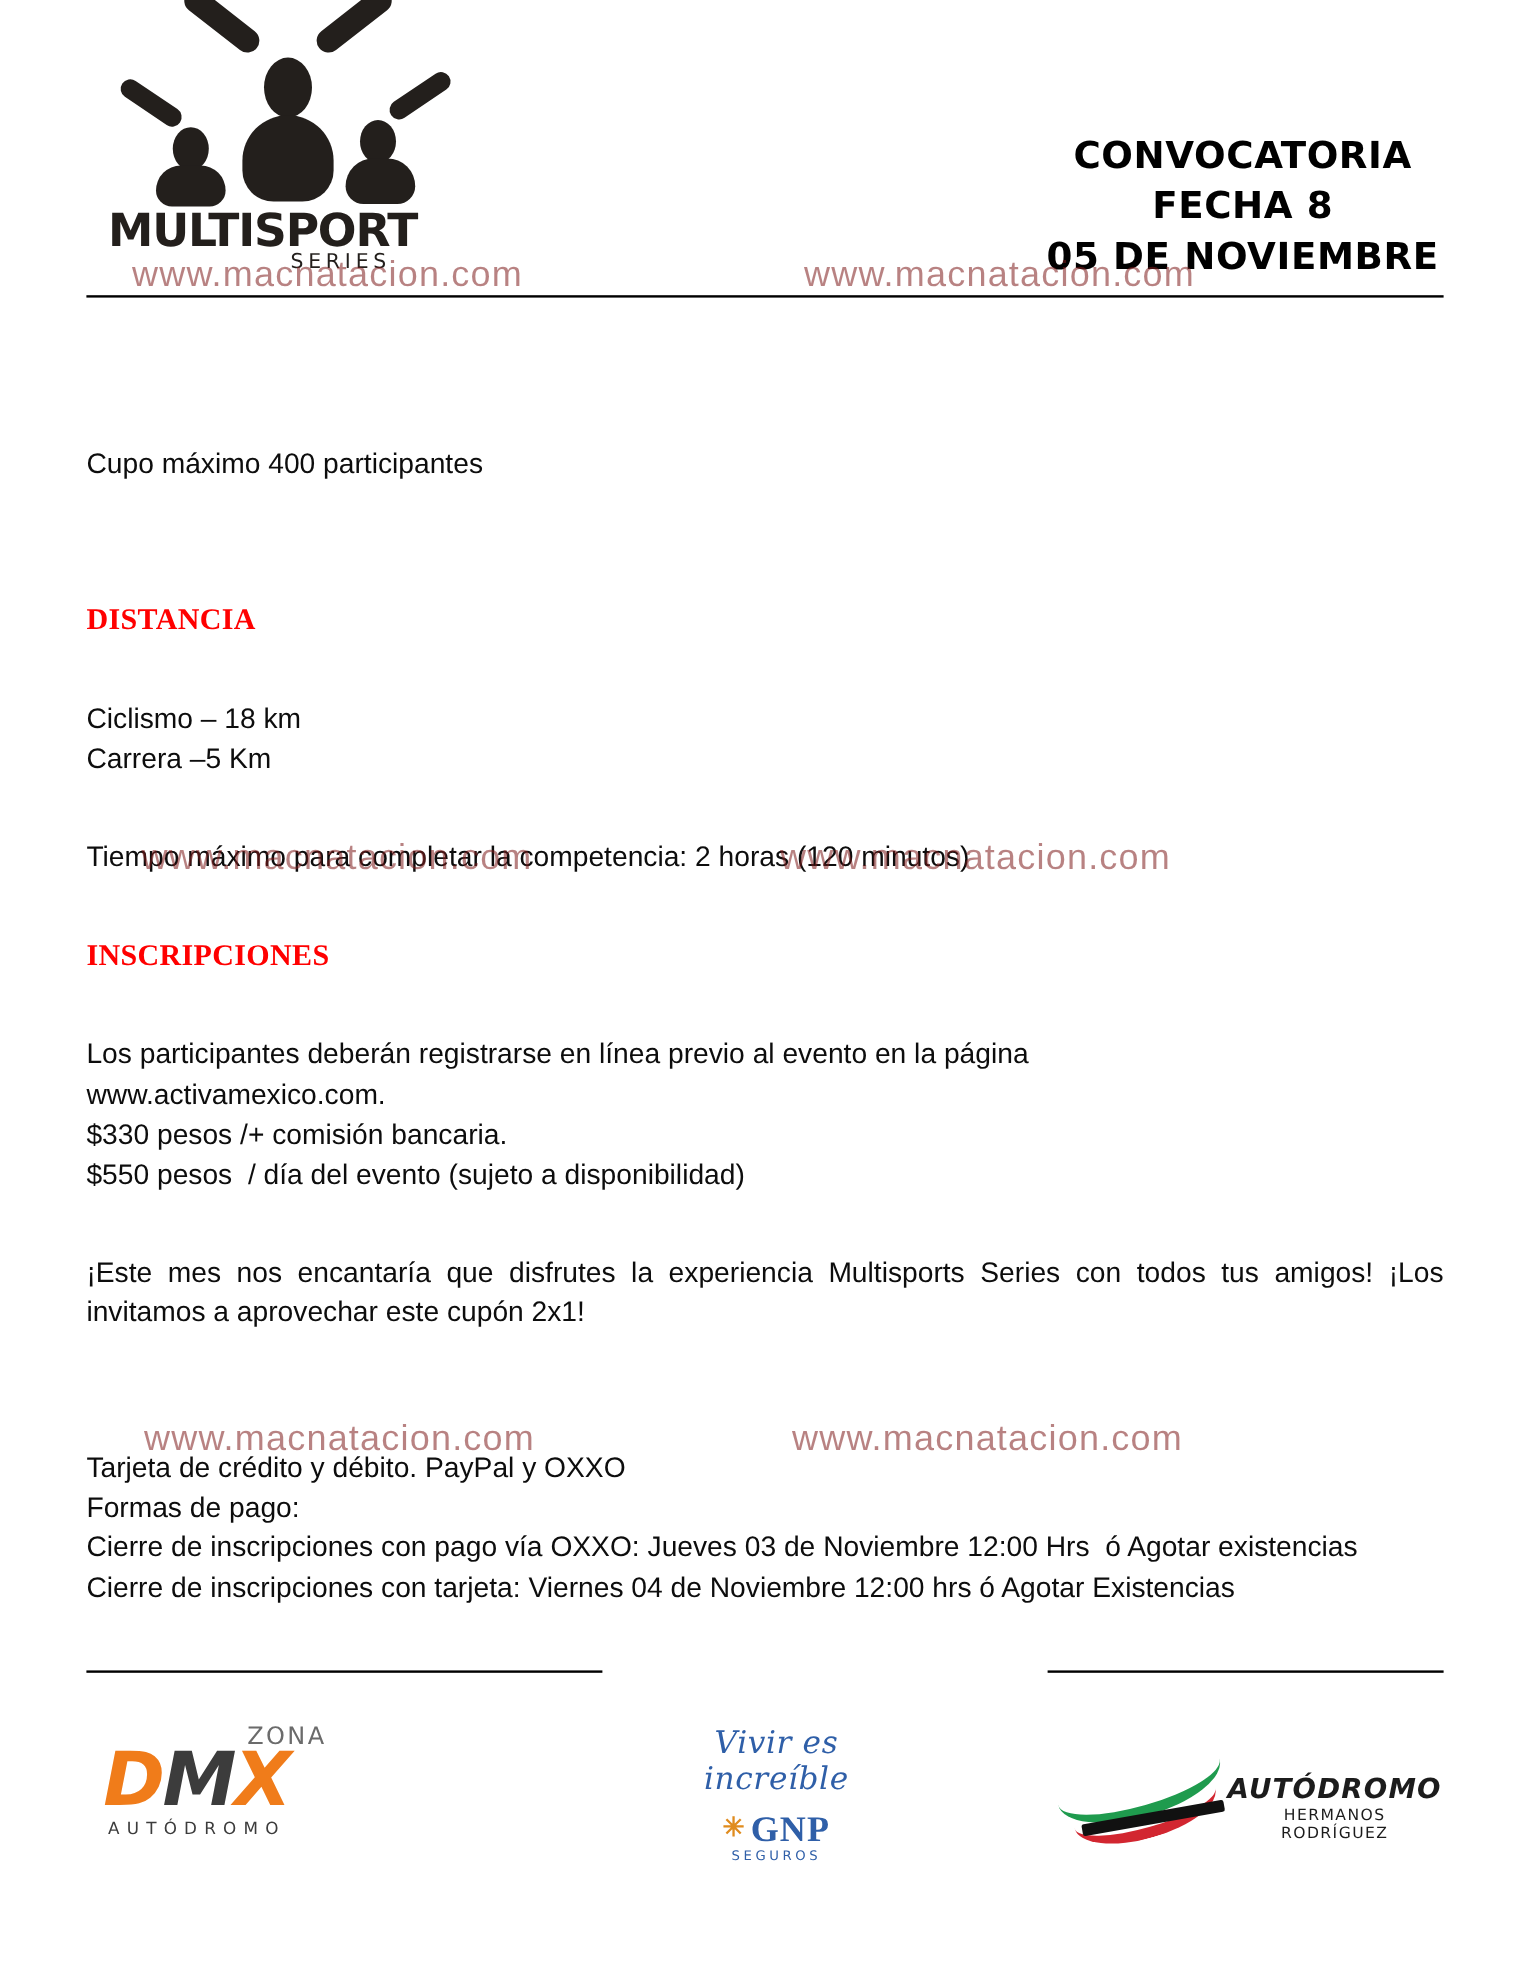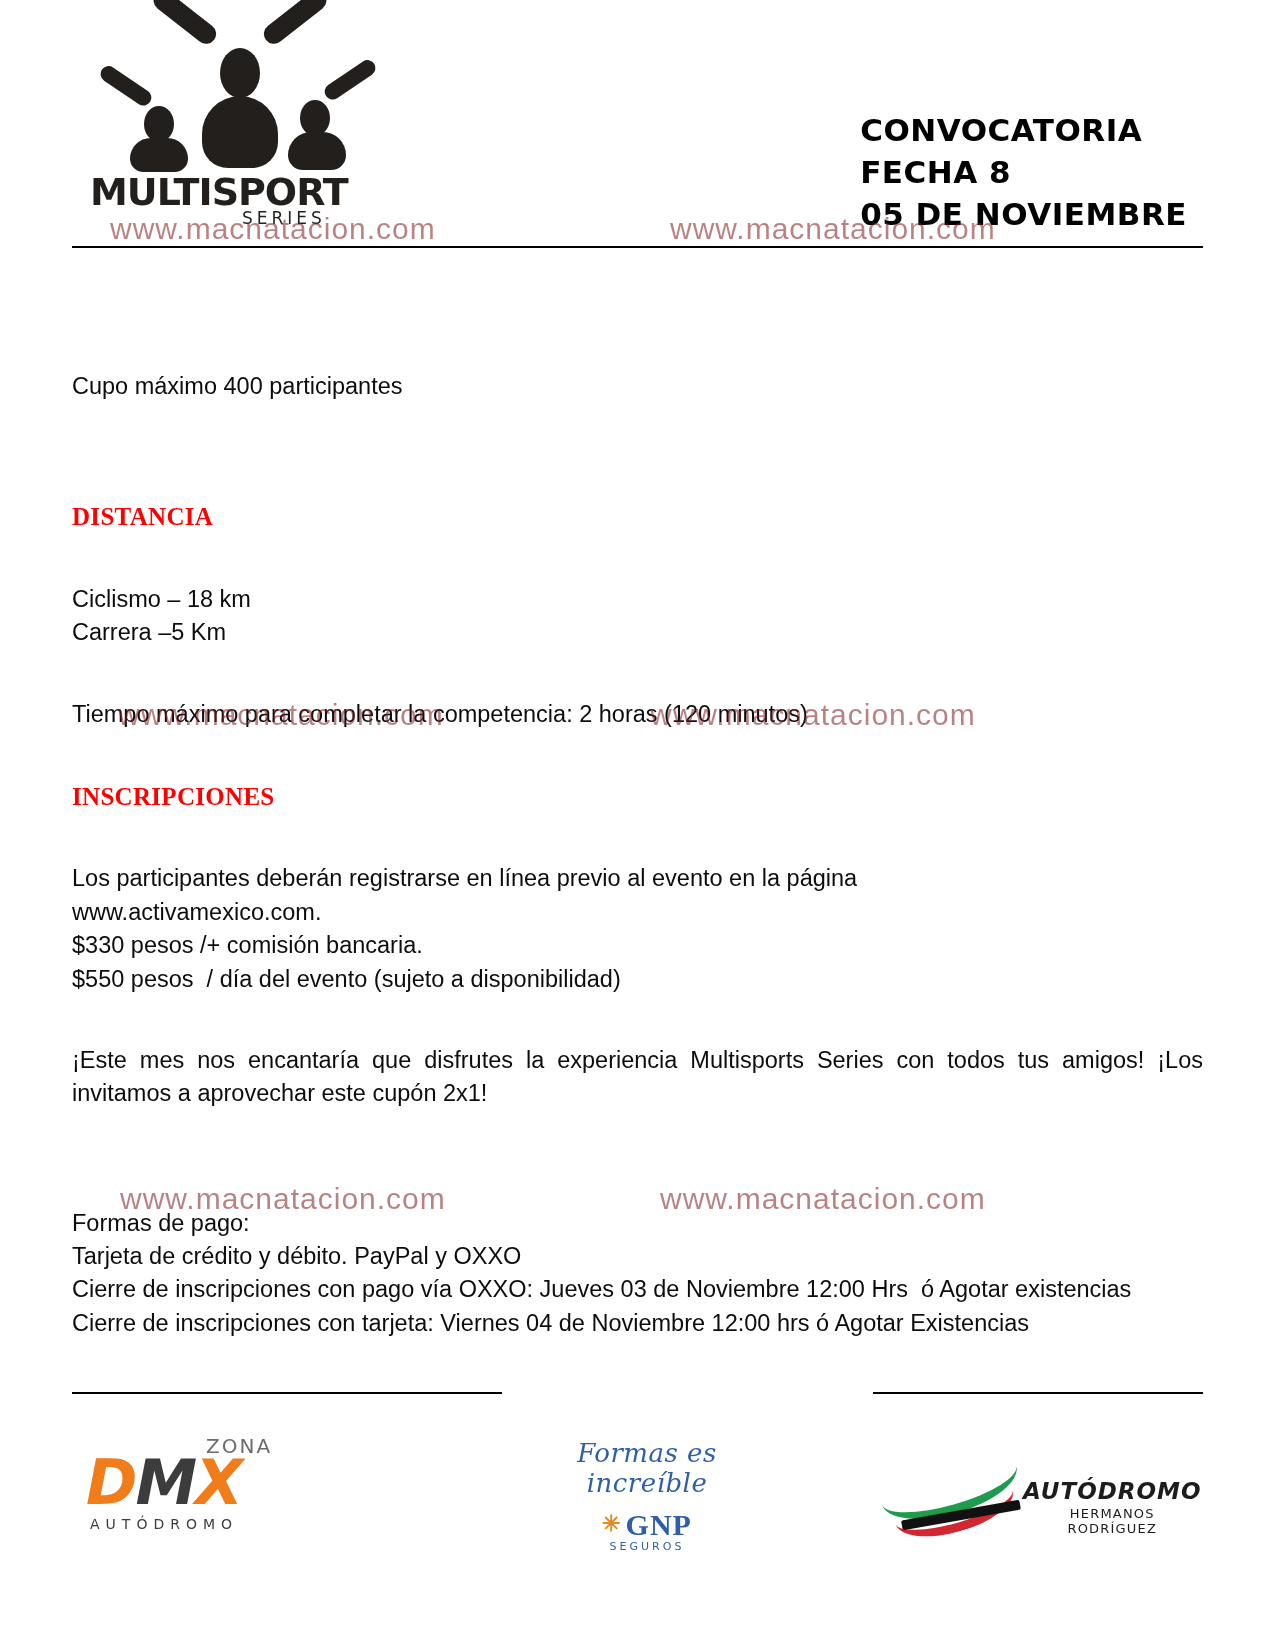--- a/index.html
+++ b/index.html
@@ -122,23 +122,23 @@
     left: 160px;
     top: 198px;
     font-family: "DejaVu Sans", sans-serif;
     font-size: 17px;
     letter-spacing: 4px;
     color: #231f1c;
   }
 
   .header-titles {
     position: absolute;
-    right: 16px;
+    right: 4px;
     top: 110px;
-    text-align: left;
+    text-align: center;
     font-family: "DejaVu Sans", sans-serif;
     font-weight: bold;
     font-size: 31px;
     line-height: 1.35;
     letter-spacing: 0.5px;
     color: #000;
   }
 
   .header-rule {
     position: absolute;
@@ -427,41 +427,41 @@
     <div class="line">www.activamexico.com.</div>
     <div class="line">$330 pesos /+ comisión bancaria.</div>
     <div class="line">$550 pesos  / día del evento (sujeto a disponibilidad)</div>
 
     <div class="spacer-md"></div>
 
     <div class="justified justified-block">¡Este mes nos encantaría que disfrutes la experiencia Multisports Series con todos tus amigos! ¡Los invitamos a aprovechar este cupón 2x1!</div>
 
     <div class="spacer-lg"></div>
 
+    <div class="line">Tarjeta de crédito y débito. PayPal y OXXO</div>
     <div class="line">Formas de pago:</div>
-    <div class="line">Tarjeta de crédito y débito. PayPal y OXXO</div>
     <div class="line">Cierre de inscripciones con pago vía OXXO: Jueves 03 de Noviembre 12:00 Hrs  ó Agotar existencias</div>
     <div class="line">Cierre de inscripciones con tarjeta: Viernes 04 de Noviembre 12:00 hrs ó Agotar Existencias</div>
 
   </div>
 
   <div class="footer">
     <div class="footer-rule-left"></div>
     <div class="footer-rule-right"></div>
 
     <div class="footer-logos">
 
       <div class="dmx">
         <div class="dmx-zona">ZONA</div>
         <div class="dmx-word"><span>D</span><span class="mid">M</span><span>X</span></div>
         <div class="dmx-sub">AUTÓDROMO</div>
       </div>
 
       <div class="gnp">
-        <div class="gnp-claim">Formas es increíble</div>
+        <div class="gnp-claim">Vivir es increíble</div>
         <div class="gnp-brand"><span class="gnp-star">✳</span><span>GNP</span></div>
         <div class="gnp-seguros">SEGUROS</div>
       </div>
 
       <div class="autodromo">
         <div class="swoosh">
           <div class="sw sw1"></div>
           <div class="sw sw2"></div>
           <div class="sw sw3"></div>
           <div class="sw-bar"></div>

